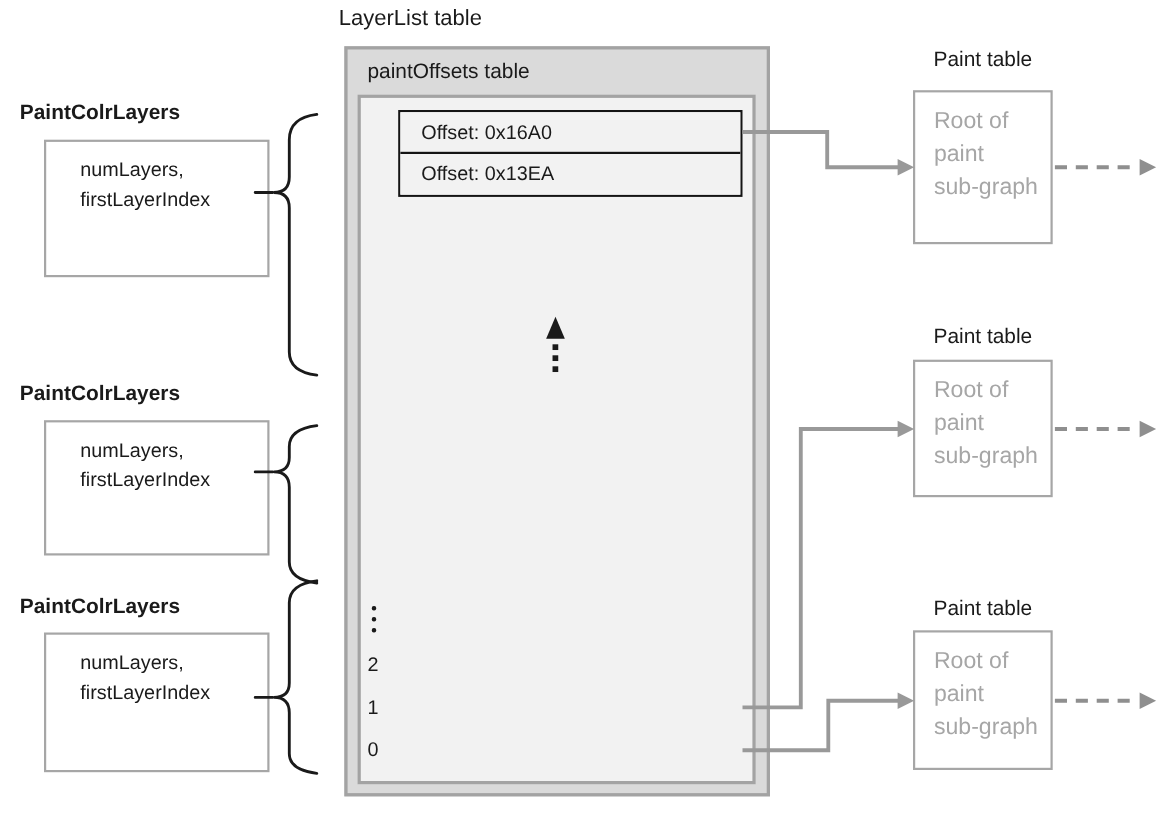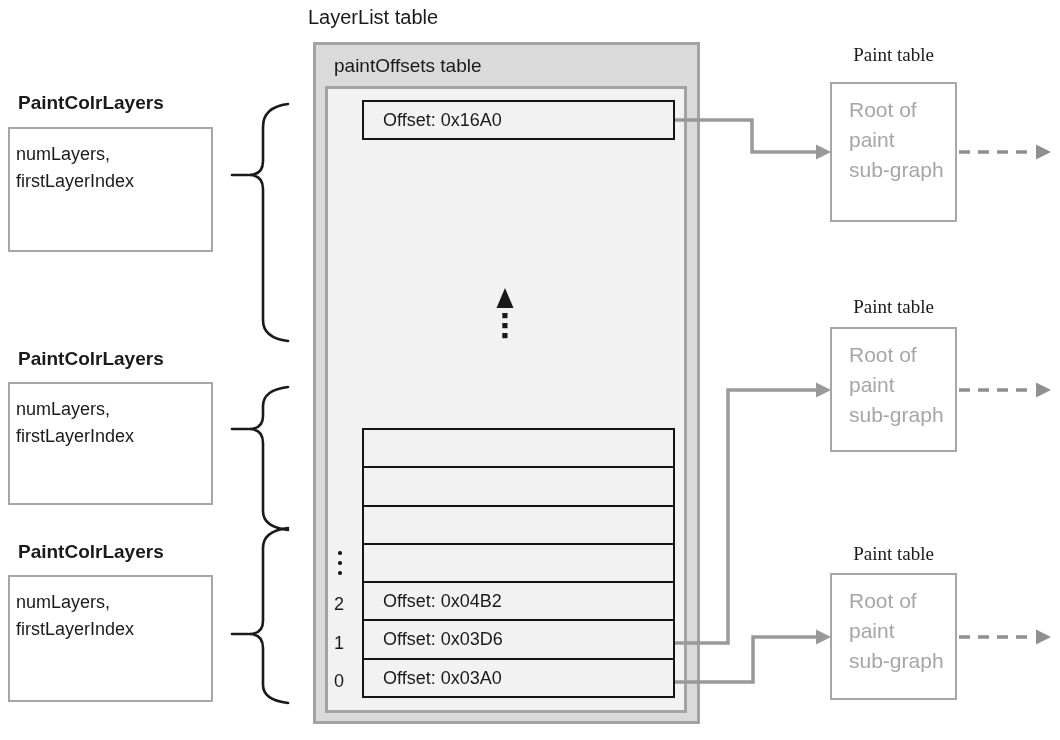--- a/index.html
+++ b/index.html
@@ -6,36 +6,36 @@
   .canvas{
     position:relative;width:1060px;height:740px;background:#ffffff;
     font-family:"Liberation Sans","DejaVu Sans",sans-serif;color:#1a1a1a;
     overflow:hidden;
   }
   .abs{position:absolute;box-sizing:border-box;}
 
   
   .pcl-title{font-size:19px;line-height:22px;white-space:nowrap;font-weight:bold;}
   .pcl-box{background:#ffffff;border:2.5px solid #a6a6a6;width:205px;
-    padding:12px 0 0 6px;font-size:18px;line-height:27px;}
+    padding:12px 0 0 31px;font-size:18px;line-height:27px;margin-left:32px;}
 
   
   .ll-title{font-size:20px;line-height:24px;white-space:nowrap;}
   .ll-outer{background:#dadada;border:3px solid #a3a3a3;width:387px;height:682px;}
   .ll-array-label{font-size:19px;line-height:22px;white-space:nowrap;}
   .ll-inner{background:#f2f2f2;border:3px solid #a3a3a3;width:362px;height:627px;}
   .rows{width:313px;border:2.5px solid #141414;}
   .row{height:36.3px;line-height:36.3px;background:#f2f2f2;
     font-size:18px;padding-left:19px;white-space:nowrap;}
   .row + .row{border-top:2.5px solid #141414;}
   .idx{width:22px;text-align:center;font-size:18px;line-height:26px;}
   .vdot{position:absolute;width:3.5px;height:3.5px;background:#1a1a1a;border-radius:50%;left:0;}
 
   
-  .pt-title{width:127px;text-align:center;font-size:19px;line-height:22px;white-space:nowrap;font-family:Liberation Serif, serif;}
+  .pt-title{width:127px;text-align:center;font-size:19px;line-height:22px;white-space:nowrap;}
   .pt-box{background:#ffffff;border:2.5px solid #a6a6a6;width:127px;
     padding:11px 0 0 17px;font-size:21px;line-height:30px;color:#a6a6a6;}
 
   svg.overlay{position:absolute;left:0;top:0;pointer-events:none;}
 </style>
 </head>
 <body>
 
 <div class="canvas">
 
@@ -60,31 +60,23 @@
   <div class="abs ll-title" style="left:308px;top:5px;">LayerList table</div>
 
   <div class="abs ll-outer" style="left:313px;top:42px;"></div>
 
   <div class="abs ll-array-label" style="left:334px;top:55px;">paintOffsets table</div>
 
   <div class="abs ll-inner" style="left:325px;top:86px;"></div>
 
   <div class="abs rows" style="left:362px;top:100px;">
     <div class="row">Offset: 0x16A0</div>
+    <div class="row">Offset: 0x13EA</div>
   </div>
 
-  <div class="abs rows" style="left:362px;top:428px;">
-    <div class="row"></div>
-    <div class="row"></div>
-    <div class="row"></div>
-    <div class="row"></div>
-    <div class="row">Offset: 0x04B2</div>
-    <div class="row">Offset: 0x03D6</div>
-    <div class="row">Offset: 0x03A0</div>
-  </div>
 
   <div class="abs idx" style="left:328px;top:591px;">2</div>
   <div class="abs idx" style="left:328px;top:630px;">1</div>
   <div class="abs idx" style="left:328px;top:668px;">0</div>
 
   <div class="abs" style="left:338px;top:551px;width:4px;height:24px;">
     <span class="vdot" style="top:0;"></span>
     <span class="vdot" style="top:10px;"></span>
     <span class="vdot" style="top:20px;"></span>
   </div>

